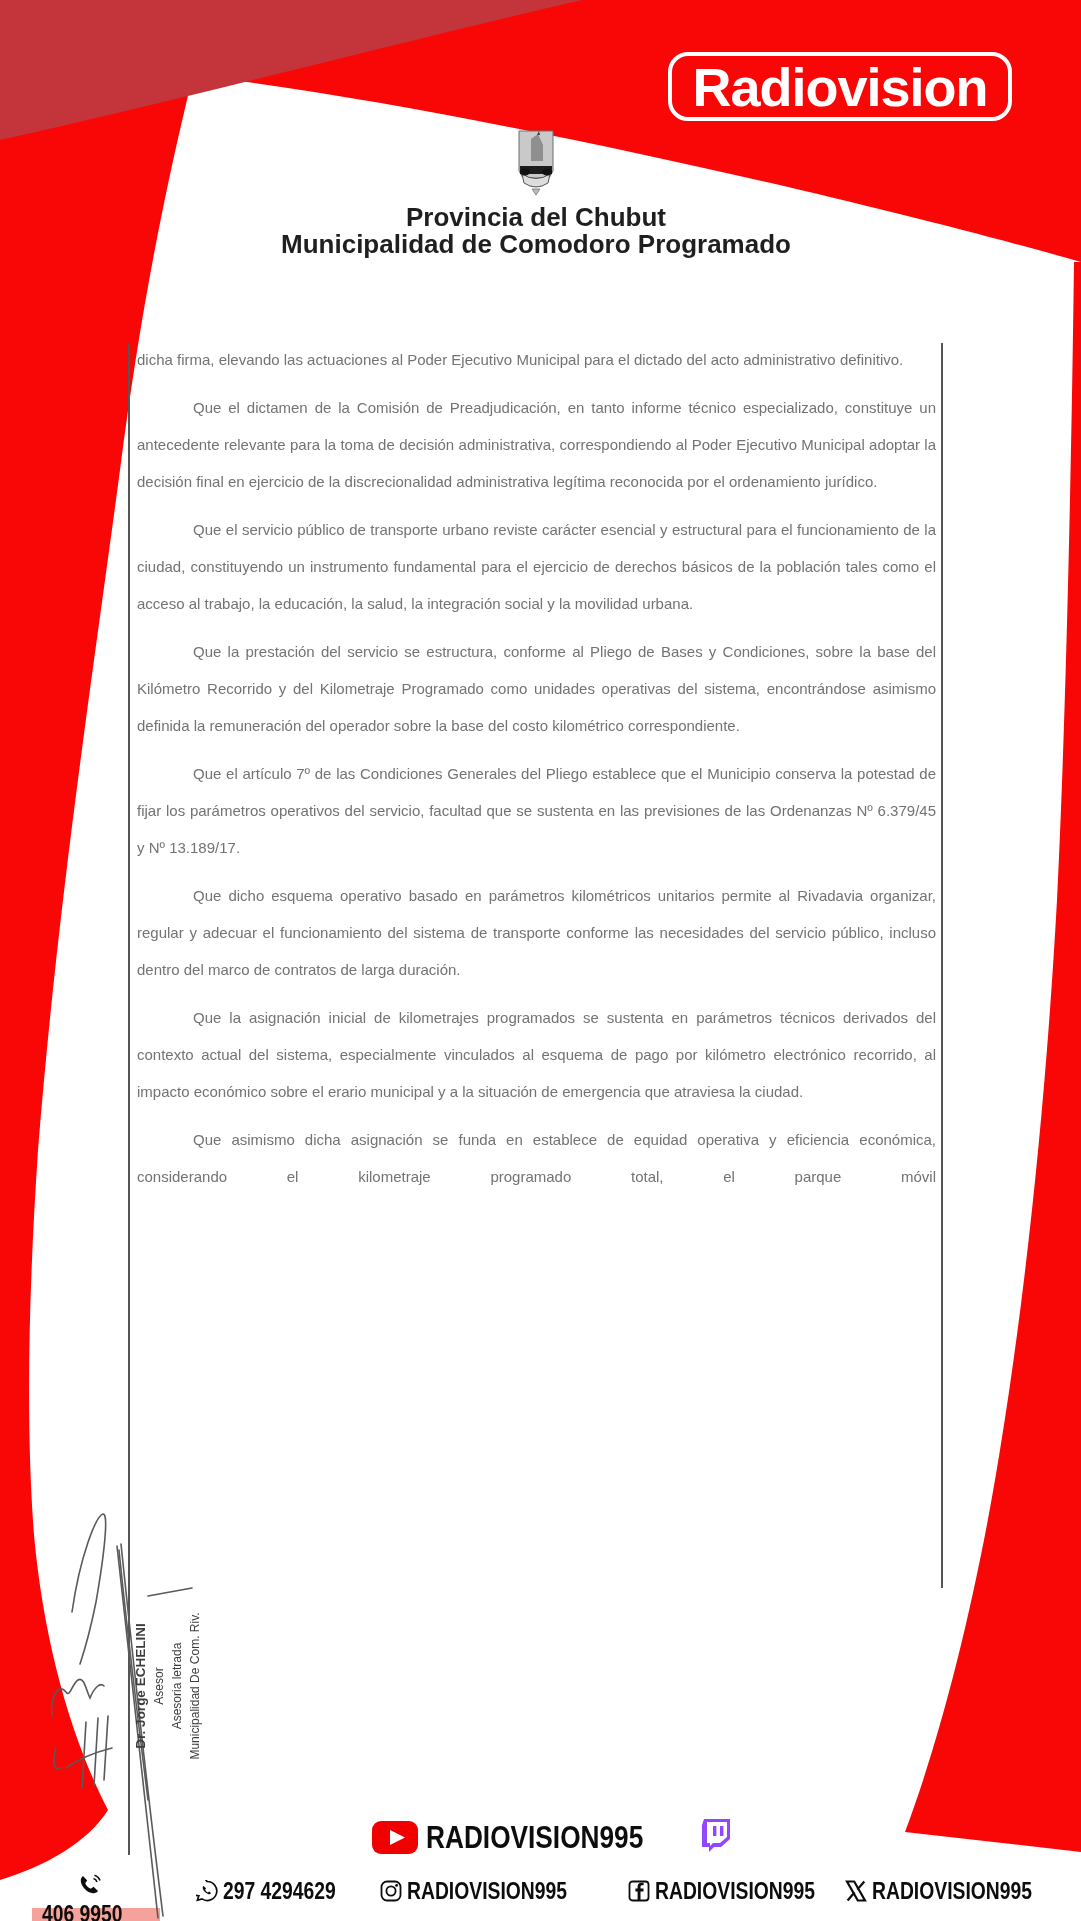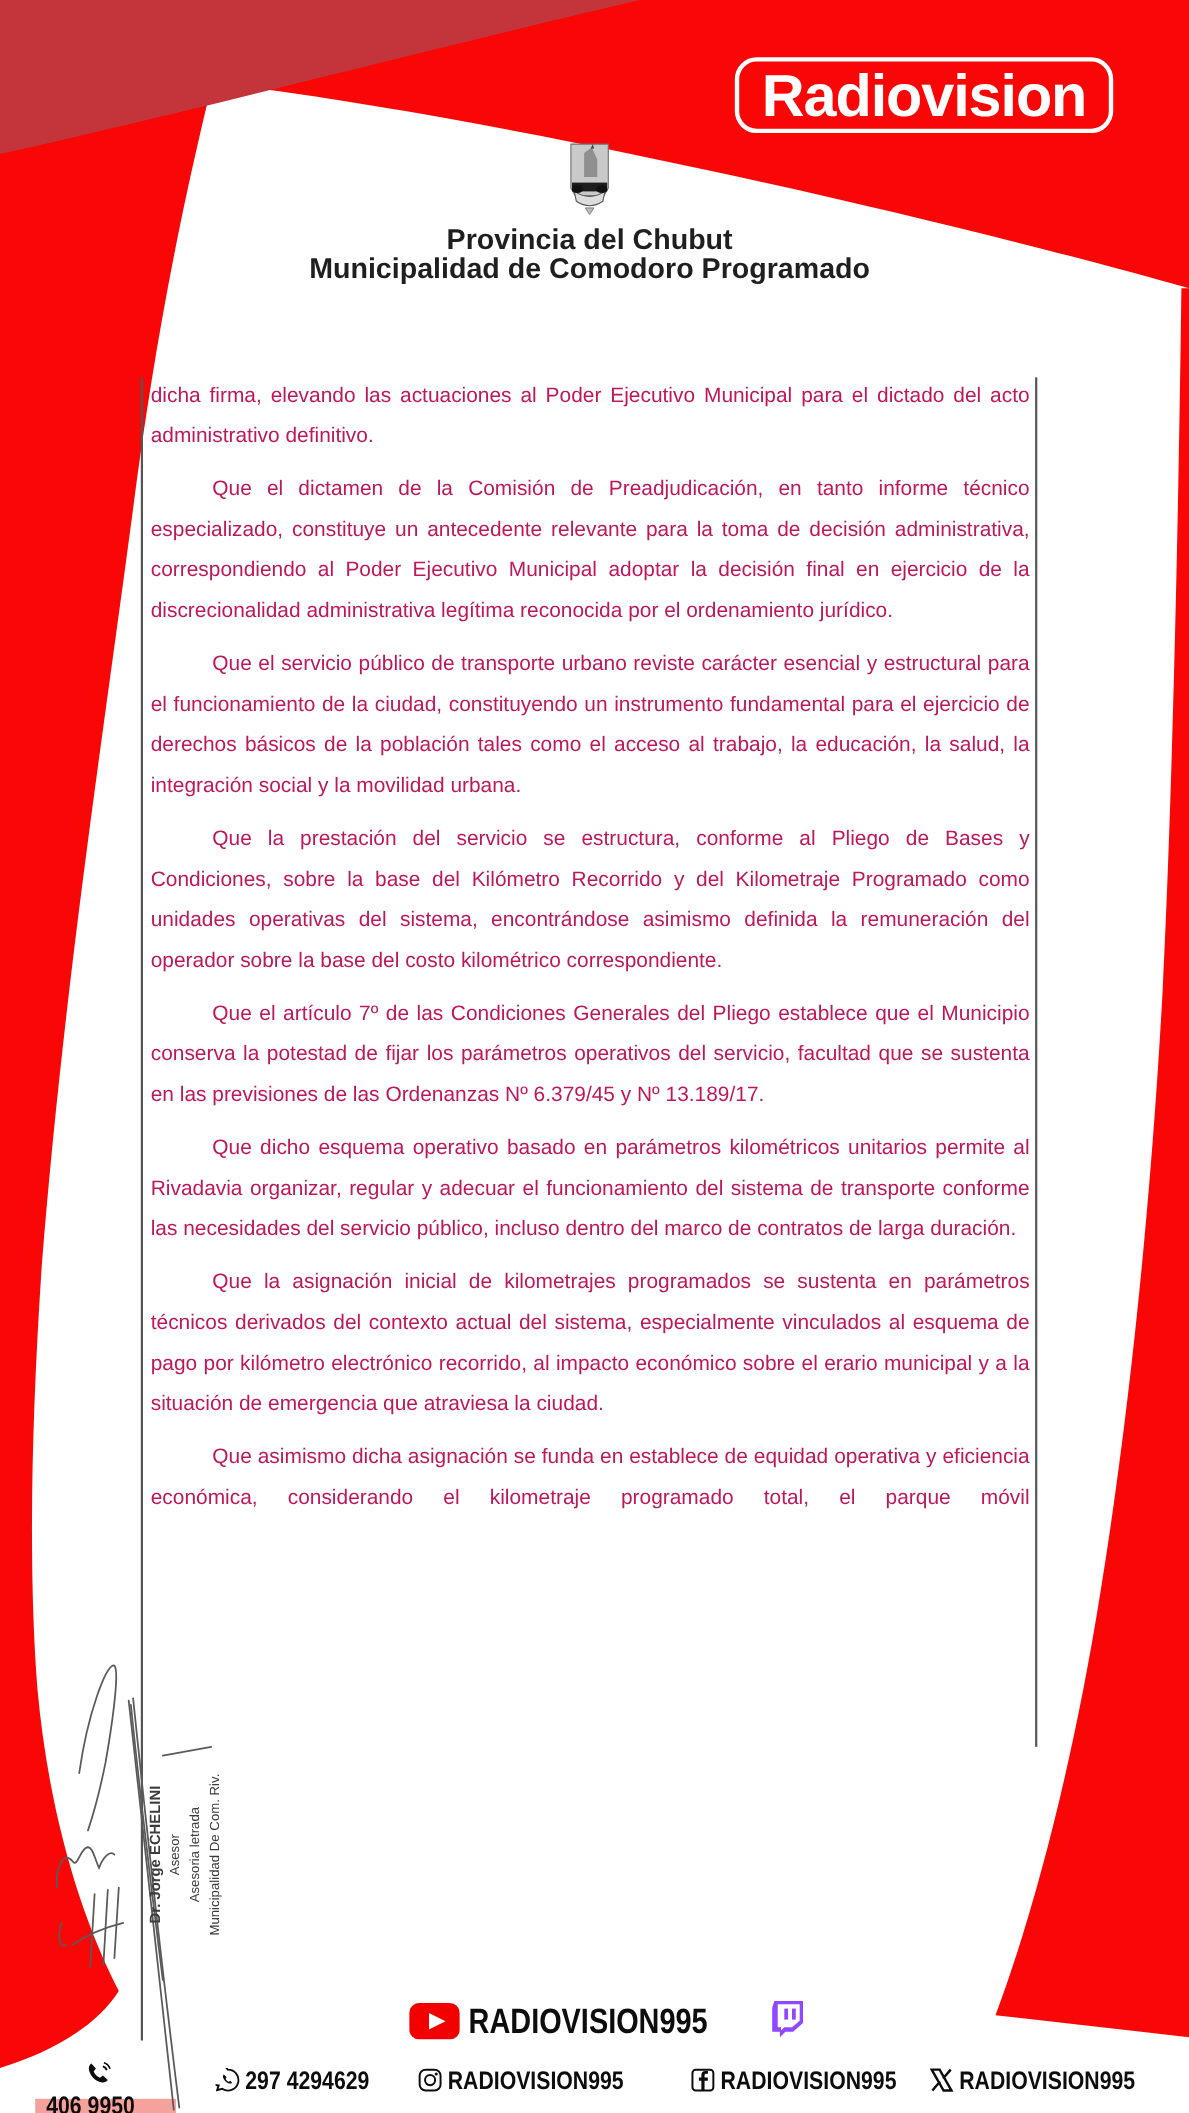--- a/index.html
+++ b/index.html
@@ -14,21 +14,21 @@
   
   .doc-header{position:absolute;left:136px;top:130px;width:800px;text-align:center;z-index:1;}
   .coat{display:block;margin:0 auto 8px auto;}
   .hline{font-weight:bold;font-size:26px;color:#1f1f1f;line-height:27px;}
   
   .rule{position:absolute;width:2px;background:#555555;z-index:1;}
   .rule-left{left:128px;top:343px;height:1512px;}
   .rule-right{left:941px;top:343px;height:1245px;}
   
   .doc{position:absolute;left:137px;top:341px;width:799px;z-index:1;
-       font-size:19px;line-height:37px;color:#be185d;}
+       font-size:15px;line-height:37px;color:#737373;}
   .doc p{margin:0 0 11px 0;text-align:justify;}
   .doc p + p{text-indent:56px;}
   .doc p:nth-child(4){}
   .doc p:last-child{text-align-last:justify;}
   
   .sig{position:absolute;left:0;top:0;z-index:2;}
   .stamp{position:absolute;left:132px;top:1786px;width:200px;z-index:2;
          transform:rotate(-90deg);transform-origin:0 0;
          text-align:center;color:#3c3c3c;}
   .stamp .s-name{font-size:13.5px;font-weight:bold;line-height:18px;}

